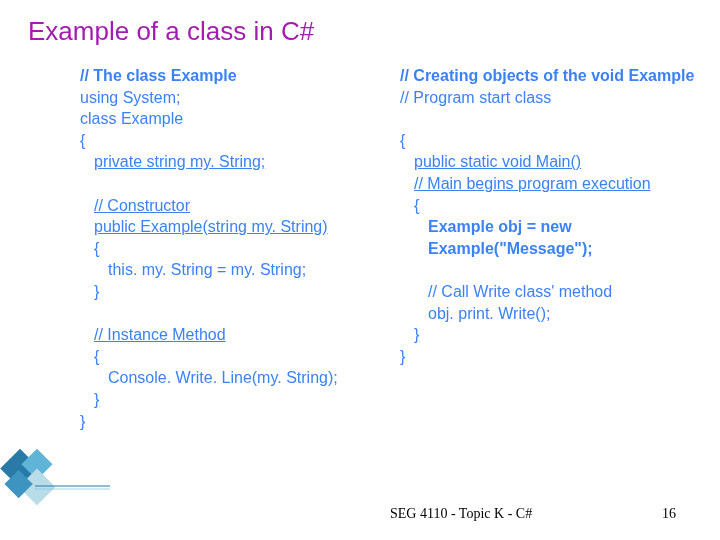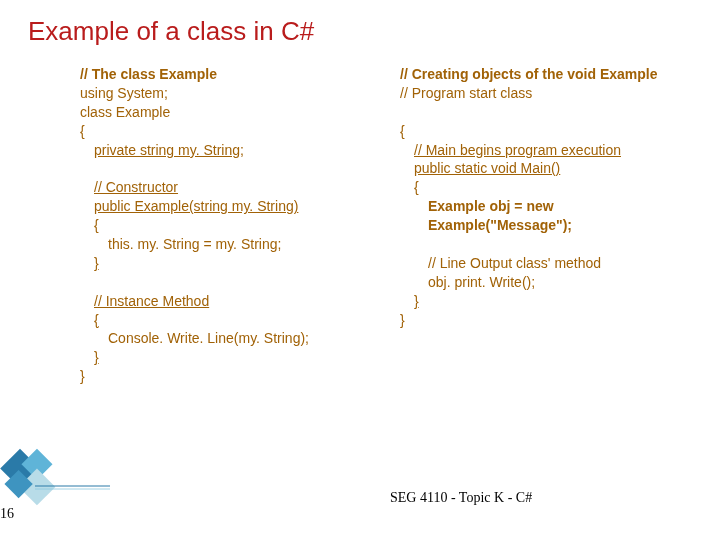--- a/index.html
+++ b/index.html
@@ -12,33 +12,33 @@
     font-family: Arial, Helvetica, sans-serif;
     position: relative;
     overflow: hidden;
   }
   .slide {
     padding: 16px 24px 0 28px;
   }
   .title {
     font-size: 26px;
     font-weight: 400;
-    color: #b91c1c;
+    color: #a21caf;
     margin: 0 0 18px 0;
   }
   .columns {
     display: flex;
     gap: 24px;
     padding-left: 52px;
   }
   .col {
     flex: 1;
-    font-size: 14px;
+    font-size: 16px;
     line-height: 1.35;
-    color: #a16207;
+    color: #3b82f6;
   }
   .bold { font-weight: bold; }
   .ind1 { padding-left: 14px; display: block; text-decoration: underline; }
   .ind2 { padding-left: 28px; display: block; }
   .decoration {
     position: absolute;
     left: -10px;
     bottom: 18px;
     width: 120px;
     height: 80px;
@@ -47,21 +47,20 @@
     position: absolute;
     bottom: 18px;
     left: 0;
     right: 0;
     display: flex;
     justify-content: space-between;
     padding: 0 44px 0 0;
     font-family: "Times New Roman", Times, serif;
     font-size: 14px;
     color: #000;
-    flex-direction: column;
   }
   .footer-text { margin-left: 390px; }
 </style>
 </head>
 <body>
 
 <div class="slide">
   <h1 class="title">Example of a class in C#</h1>
 
   <div class="columns">
@@ -83,26 +82,26 @@
       <span class="ind2">Console. Write. Line(my. String);</span>
       <span class="ind1">}</span>
       <span>}</span>
     </div>
 
     <div class="col">
       <span class="bold">// Creating objects of the void Example</span><br>
       <span>// Program start class</span><br>
       <br>
       <span>{</span><br>
+      <span class="ind1">public static void Main()</span>
       <span class="ind1">// Main begins program execution</span>
-      <span class="ind1">public static void Main()</span>
       <span class="ind1">{</span>
       <span class="ind2 bold">Example obj = new Example("Message");</span>
       <br>
-      <span class="ind2">// Line Output class' method</span>
+      <span class="ind2">// Call Write class' method</span>
       <span class="ind2">obj. print. Write();</span>
       <span class="ind1">}</span>
       <span>}</span>
     </div>
   </div>
 </div>
 
 <svg class="decoration" viewBox="0 0 120 80">
   <g transform="translate(30,35)">
     <rect x="-20" y="-20" width="28" height="28" fill="#2a7aa8" transform="rotate(45)"></rect>

